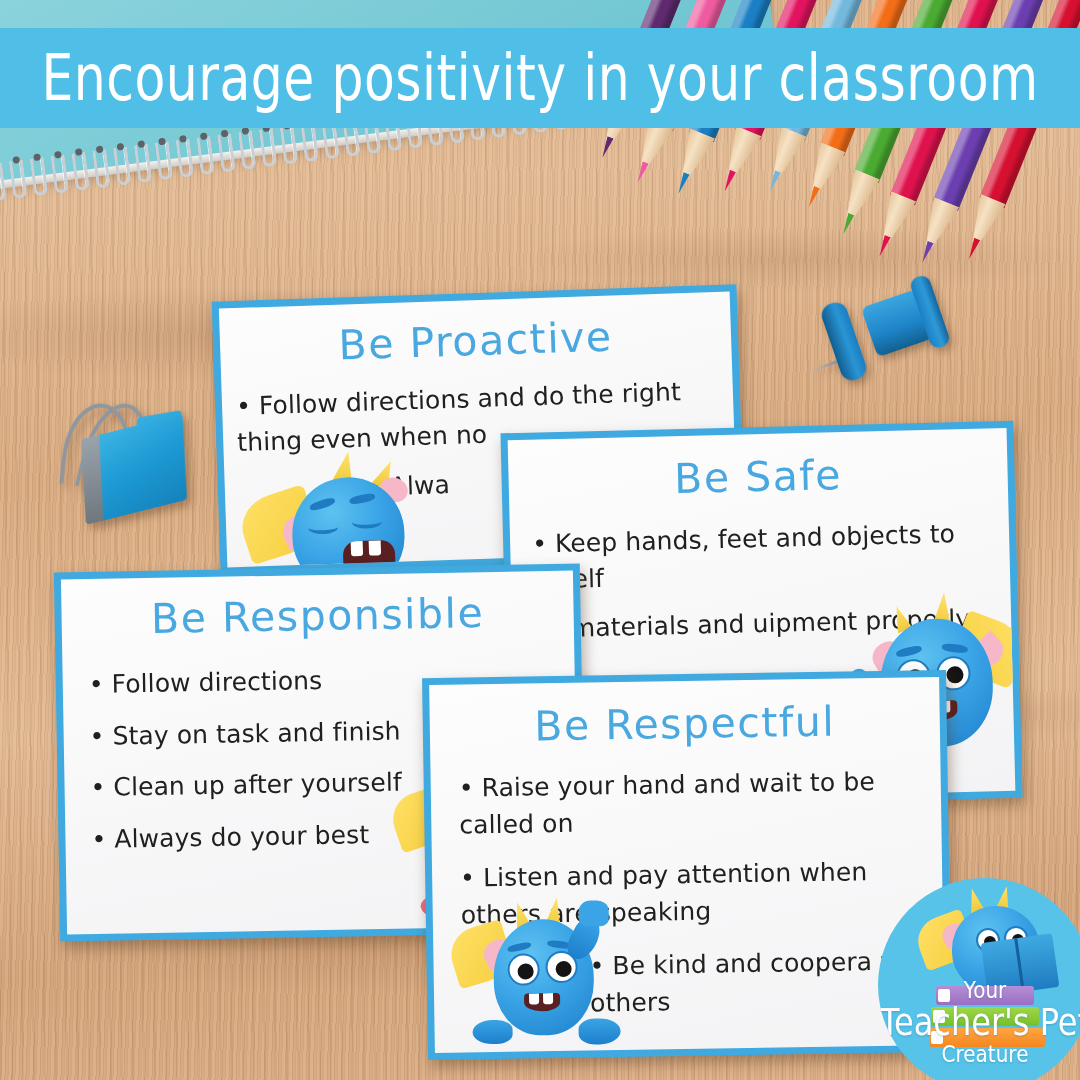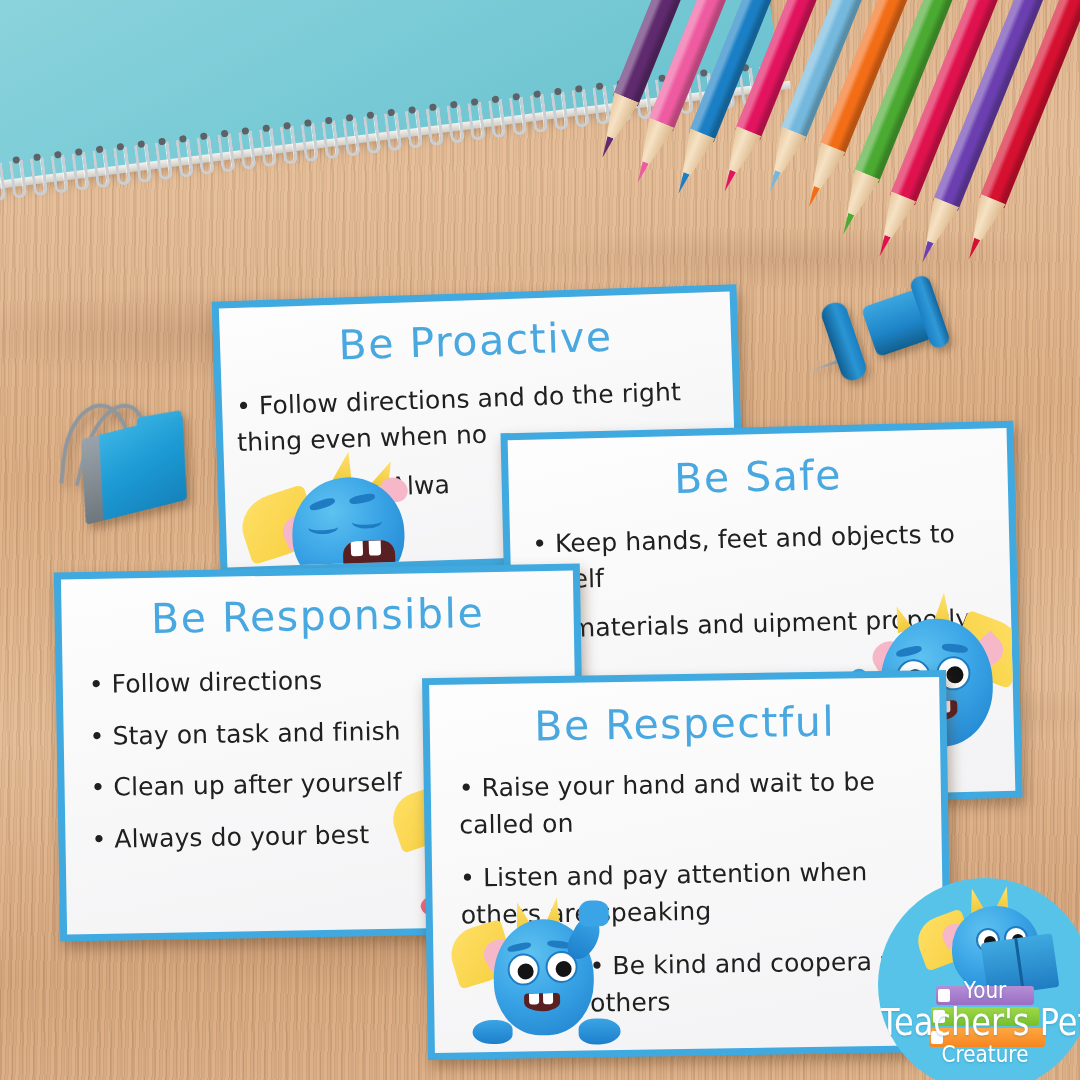--- a/index.html
+++ b/index.html
@@ -628,20 +628,23 @@
           <div class="m-tooth" style="left:19px;top:0;width:10px;height:11px;"></div>
         </div>
         <div class="m-arm" style="left:118px; top:22px; width:26px; height:44px; transform:rotate(28deg);"></div>
         <div style="position:absolute;left:126px;top:6px;width:30px;height:26px;background:#3aa4e6;border-radius:40% 40% 30% 30%;"></div>
         <div class="m-arm" style="left:124px; bottom:0px; width:42px; height:26px; border-radius:40% 50% 50% 40%;"></div>
         <div class="m-arm" style="left:18px; bottom:2px; width:40px; height:24px; border-radius:50% 40% 40% 50%;"></div>
       </div>
     </div>
   </div>
 
+  <div class="banner">
+    <div class="banner-text">Encourage positivity in your classroom</div>
+  </div>
 
   <div class="logo">
     <div style="position:absolute;left:54px;top:14px;width:126px;height:104px;">
       <div class="m-wing" style="left:-14px; top:24px; width:52px; height:48px; transform:rotate(-20deg);"></div>
       <div class="m-horn" style="left:36px; top:-4px; width:14px; height:24px; transform:rotate(-14deg);"></div>
       <div class="m-horn" style="left:66px; top:-6px; width:13px; height:24px; transform:rotate(12deg);"></div>
       <div class="m-ear" style="left:10px; top:32px; width:24px; height:21px; transform:rotate(-28deg);"></div>
       <div class="m-body" style="left:20px; top:14px; width:88px; height:86px;"></div>
       <div class="m-eye" style="left:44px; top:36px; width:24px; height:24px;">
         <i style="left:6px;top:6px;width:12px;height:12px;"></i>

